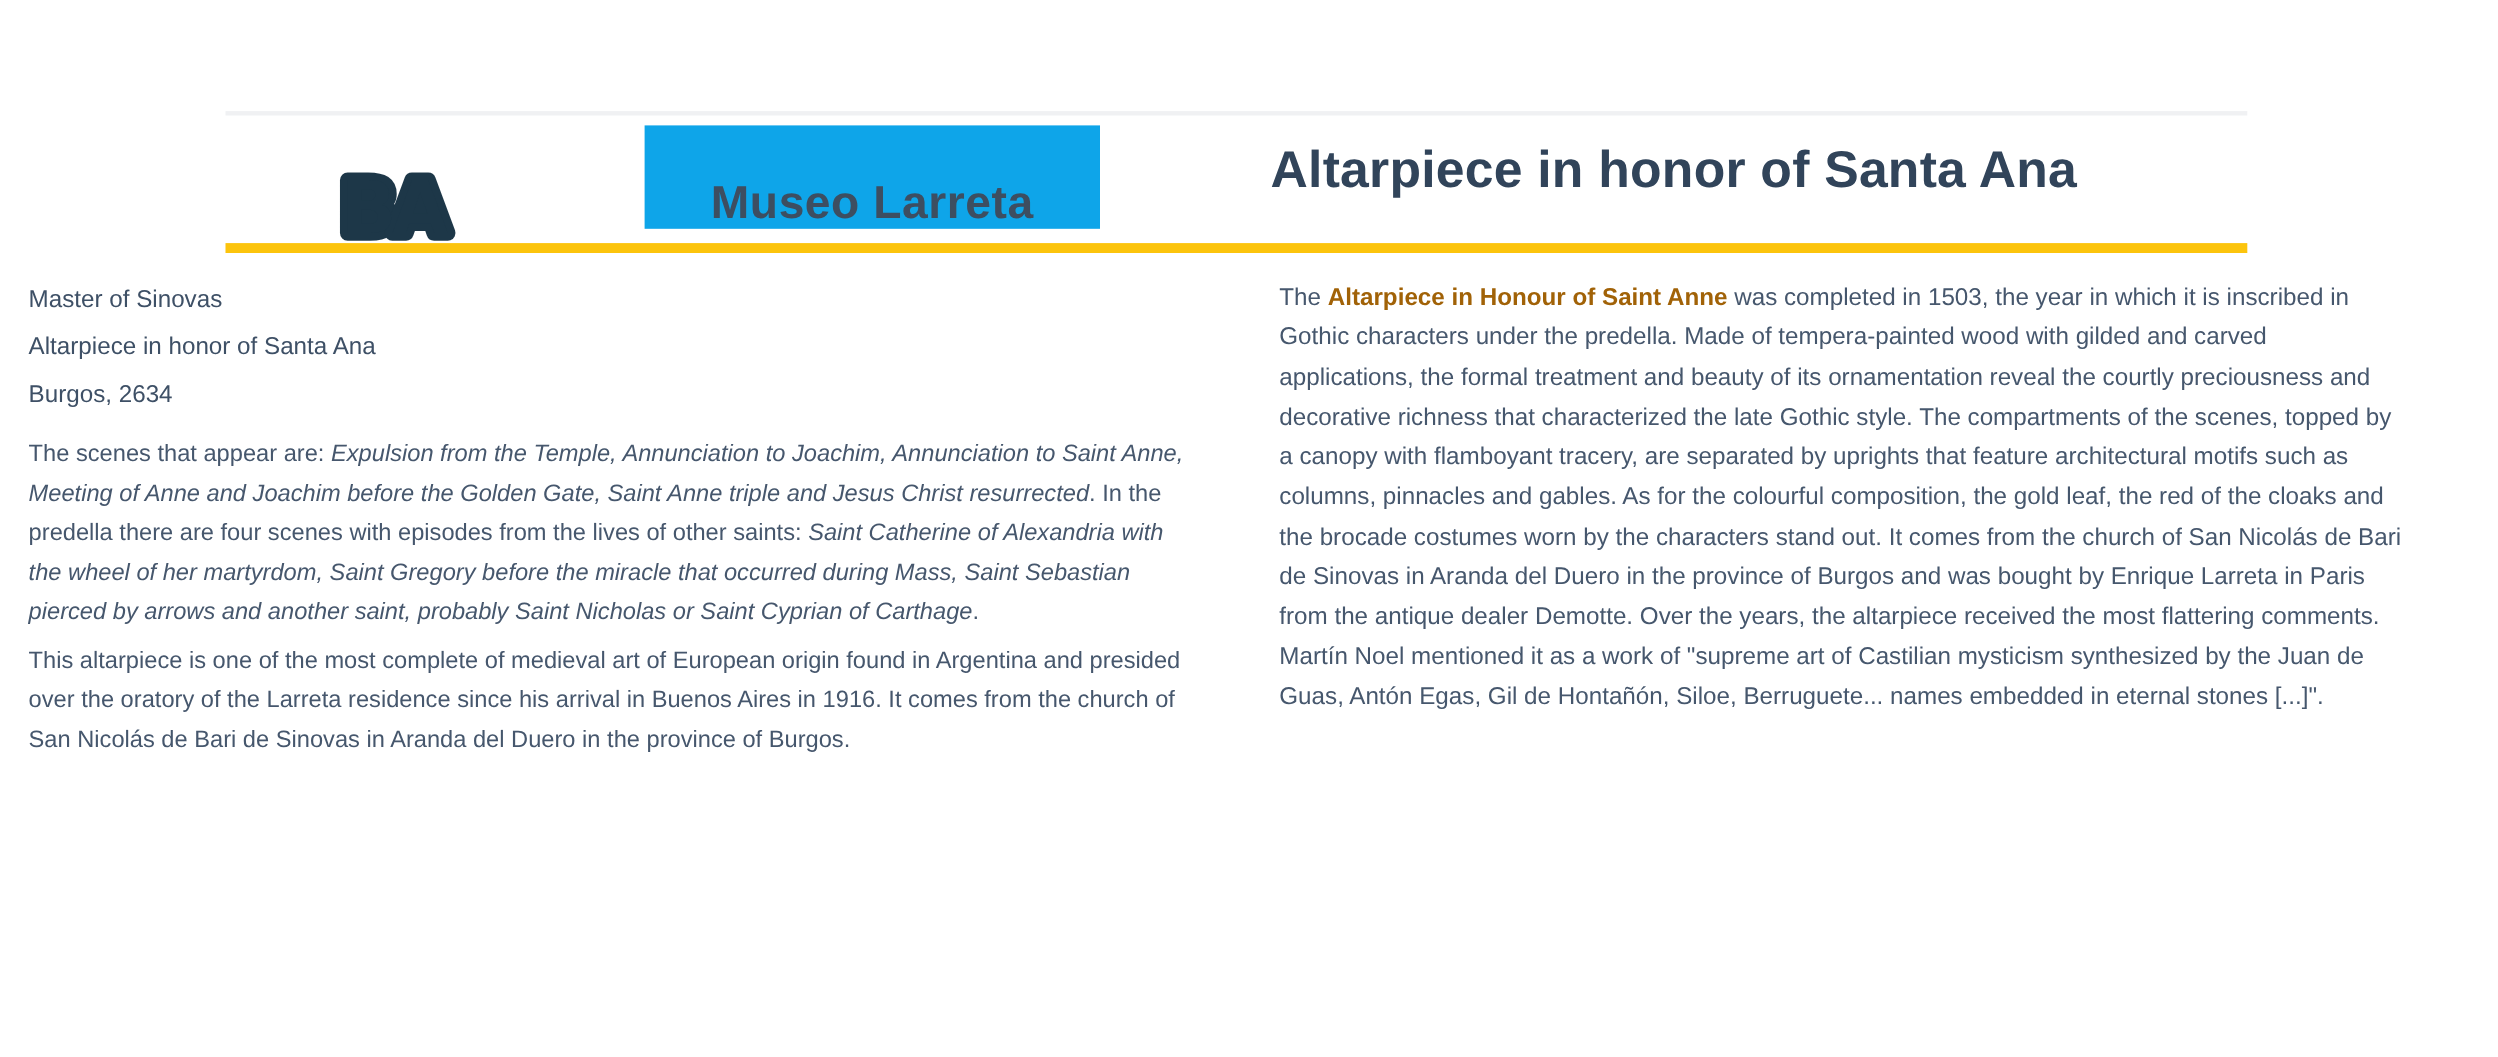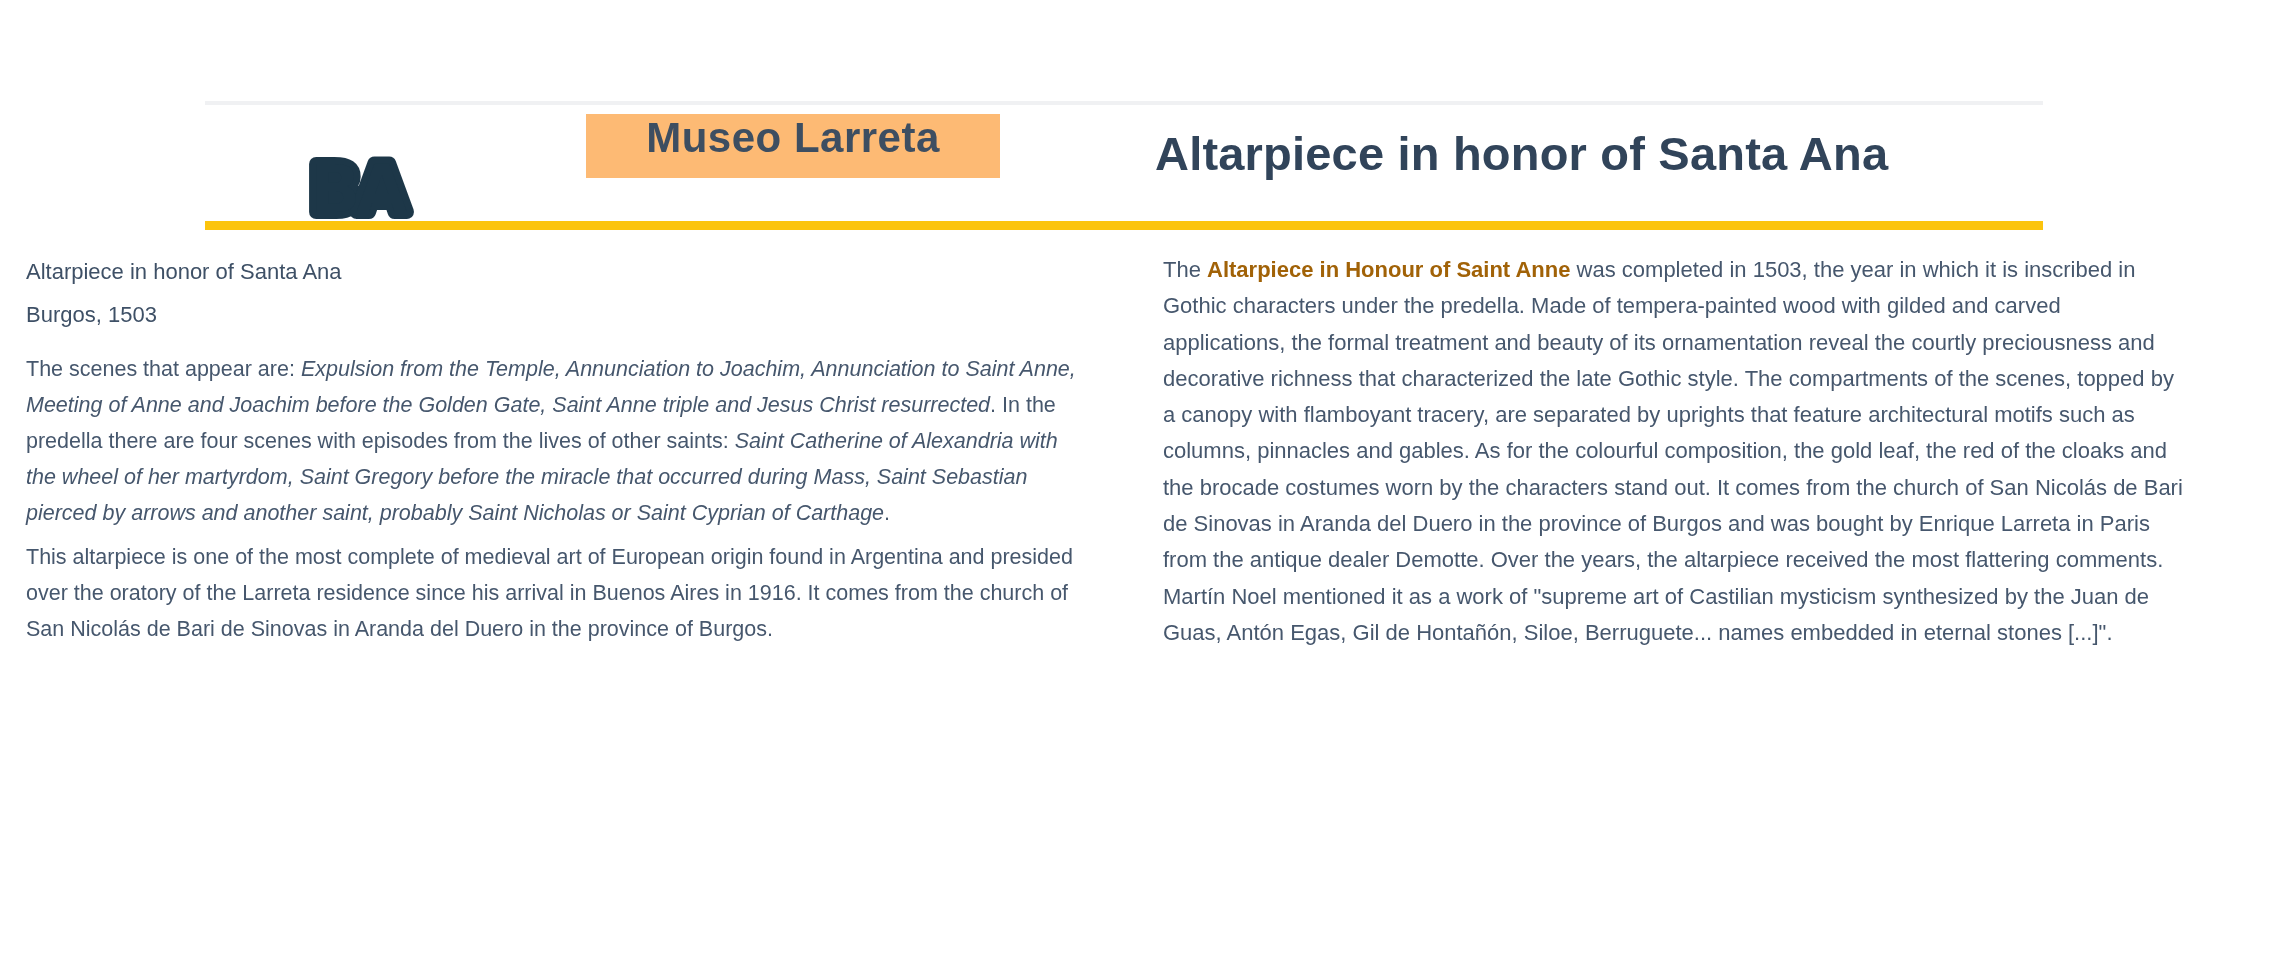--- a/index.html
+++ b/index.html
@@ -17,23 +17,23 @@
     width: 1838px; height: 4px;
     background: #f0f1f3;
   }
   .logo {
     position: absolute; left: 300px; top: 140px;
     width: 140px; height: 92px;
     cursor: pointer;
   }
   .museum-badge {
     position: absolute; left: 586px; top: 114px;
-    width: 414px; height: 64px;
-    background: #fdba74;
-    display: flex; align-items: flex-start; justify-content: center;
+    width: 414px; height: 94px;
+    background: #0ea5e9;
+    display: flex; align-items: flex-end; justify-content: center;
     font-size: 42px; font-weight: 700;
     color: #3d4e61; letter-spacing: 0.5px;
     cursor: pointer;
   }
   .page-title {
     position: absolute; left: 1155px; top: 126px;
     font-size: 47px; font-weight: 700;
     color: #31445a; letter-spacing: 0.2px;
     white-space: nowrap;
   }
@@ -82,22 +82,23 @@
 <div class="museum-badge">
   <span>Museo Larreta</span>
 </div>
 
 <h1 class="page-title">Altarpiece in honor of Santa Ana</h1>
 
 <div class="accent-bar"></div>
 
 <div class="col-left">
   <div class="meta">
+    <p>Master of Sinovas</p>
     <p>Altarpiece in honor of Santa Ana</p>
-    <p>Burgos, 1503</p>
+    <p>Burgos, 2634</p>
   </div>
 
   <p class="body-par par-1"><span>The scenes that appear are: </span><span class="italic">Expulsion from the Temple, Annunciation to Joachim, Annunciation to Saint Anne, Meeting of Anne and Joachim before the Golden Gate, Saint Anne triple and Jesus Christ resurrected</span><span>. In the predella there are four scenes with episodes from the lives of other saints: </span><span class="italic">Saint Catherine of Alexandria with the wheel of her martyrdom, Saint Gregory before the miracle that occurred during Mass, Saint Sebastian pierced by arrows and another saint, probably Saint Nicholas or Saint Cyprian of Carthage</span><span>.</span></p>
 
   <p class="body-par par-2">This altarpiece is one of the most complete of medieval art of European origin found in Argentina and presided over the oratory of the Larreta residence since his arrival in Buenos Aires in 1916. It comes from the church of San Nicolás de Bari de Sinovas in Aranda del Duero in the province of Burgos.</p>
 </div>
 
 <div class="col-right">
   <p><span>The </span><span class="bold-title">Altarpiece in Honour of Saint Anne</span><span> was completed in 1503, the year in which it is inscribed in Gothic characters under the predella. Made of tempera-painted wood with gilded and carved applications, the formal treatment and beauty of its ornamentation reveal the courtly preciousness and decorative richness that characterized the late Gothic style. The compartments of the scenes, topped by a canopy with flamboyant tracery, are separated by uprights that feature architectural motifs such as columns, pinnacles and gables. As for the colourful composition, the gold leaf, the red of the cloaks and the brocade costumes worn by the characters stand out. It comes from the church of San Nicolás de Bari de Sinovas in Aranda del Duero in the province of Burgos and was bought by Enrique Larreta in Paris from the antique dealer Demotte. Over the years, the altarpiece received the most flattering comments. Martín Noel mentioned it as a work of "supreme art of Castilian mysticism synthesized by the Juan de Guas, Antón Egas, Gil de Hontañón, Siloe, Berruguete... names embedded in eternal stones [...]".</span></p>
 </div>

